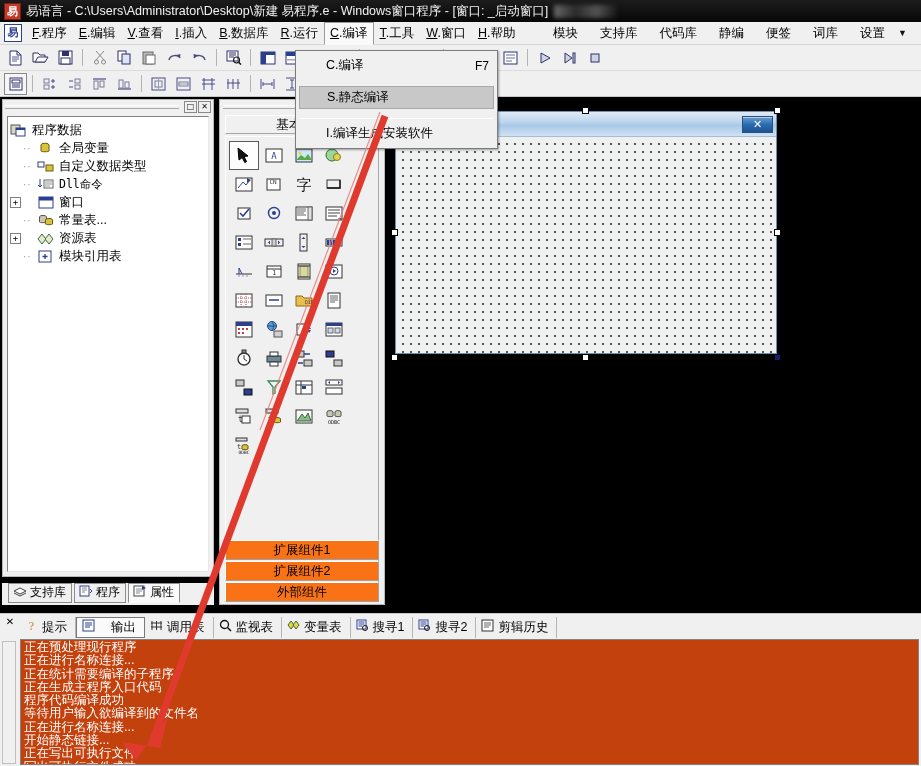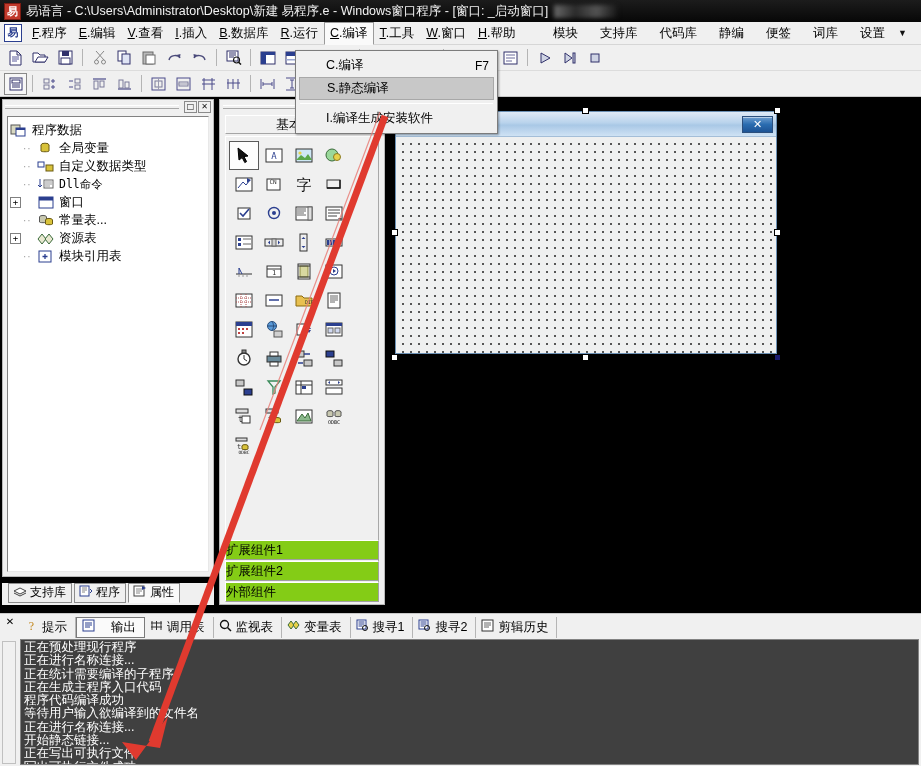--- a/index.html
+++ b/index.html
@@ -164,23 +164,23 @@
   .pal-cell {
     width: 30px; height: 29px; margin: 0 0 0 0;
     display: flex; align-items: center; justify-content: center;
   }
   .pal-cell.sel { border: 1px solid #5a5a5a; background: #fdfdfd; }
   .pal-bottom {
     position: absolute; left: 5px; top: 440px; width: 154px;
   }
   .pal-btn {
     display: block; width: 100%; height: 20px;
-    background: #84cc16; border: 1px solid #a0a0a0;
+    background: #f97316; border: 1px solid #a0a0a0;
     border-top-color: #fff; border-left-color: #fff;
-    font-size: 12.5px; text-align: left; line-height: 18px;
+    font-size: 12.5px; text-align: center; line-height: 18px;
     color: #000; margin-bottom: 1px;
     font-family: "Liberation Sans", sans-serif;
   }
 
   
   .designer {
     position: absolute; left: 386px; top: 99px; width: 535px; height: 508px;
     background: #000;
   }
   .form-win {
@@ -223,21 +223,21 @@
     background: #f0f0f0; border: 1px solid #7c7c7c;
     box-shadow: 1px 1px 2px rgba(0,0,0,.35);
     padding: 3px 0 3px 0;
     z-index: 60;
   }
   .dd-item {
     height: 23px; display: flex; align-items: center;
     padding: 0 8px 0 30px; font-size: 12.5px; color: #000;
     position: relative;
   }
-  .dd-item.sel { background: #c8c8c8; border: 1px solid #a8a8a8; margin: 0 3px; padding-left: 27px; }
+  .dd-item.sel { background: #c8c8c8; border: 1px solid #a8a8a8; margin: 9px 3px; padding-left: 27px; }
   .dd-shortcut { margin-left: auto; font-size: 12px; color: #000; }
   .dd-sep { height: 1px; background: #a8a8a8; margin: 3px 4px; border-bottom: 1px solid #fff; }
 
   
   .bottom {
     position: absolute; left: 0; top: 613px; width: 921px; height: 153px;
     background: #f0f0f0;
     border-top: 1px solid #c8c8c8;
   }
   .bp-left {
@@ -252,21 +252,21 @@
   }
   .bp-tab {
     display: flex; align-items: center; gap: 4px;
     padding: 1px 8px 1px 5px; font-size: 12.5px;
     height: 21px; color: #000;
     border-right: 1px solid #b5b5b5;
   }
   .bp-tab.sel { border: 1px solid #7a7a7a; background: #fafafa; gap: 16px; }
   .bp-console {
     position: absolute; left: 20px; top: 25px; right: 2px; bottom: 1px;
-    background: #404040; border: 1px solid #828282;
+    background: #c2410c; border: 1px solid #828282;
     color: #fff; font-size: 12.5px;
     padding: 1px 3px; overflow: hidden;
     line-height: 13.3px;
     font-family: "Liberation Sans", sans-serif;
   }
   .console-line { white-space: nowrap; }
   .bp-scroll {
     position: absolute; left: 2px; top: 27px; width: 14px; bottom: 2px;
     background: #f0f0f0; border: 1px solid #c0c0c0;
   }

